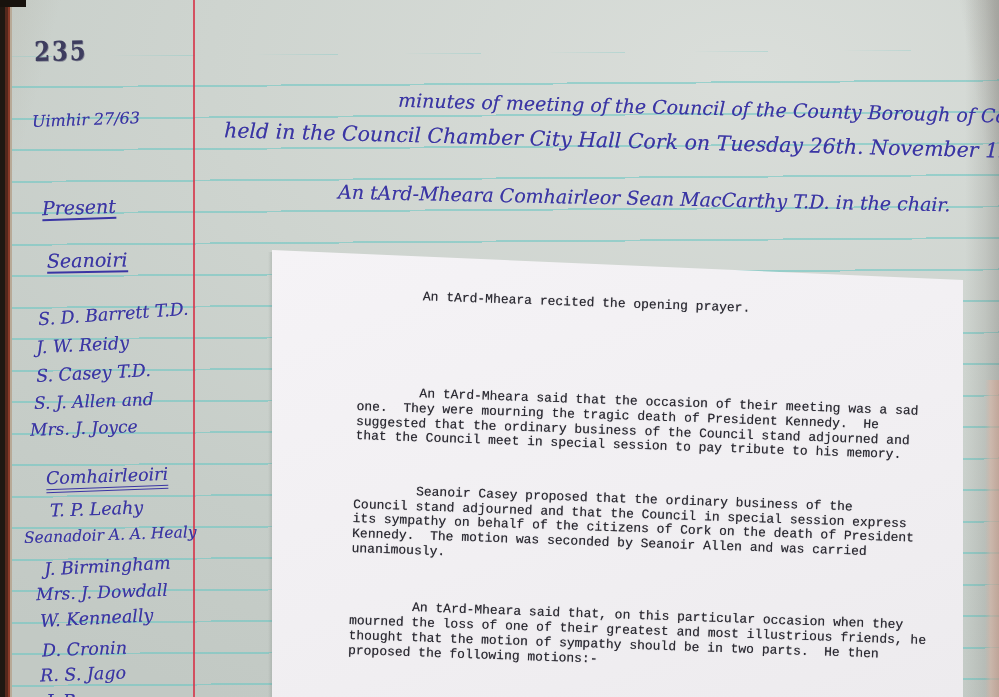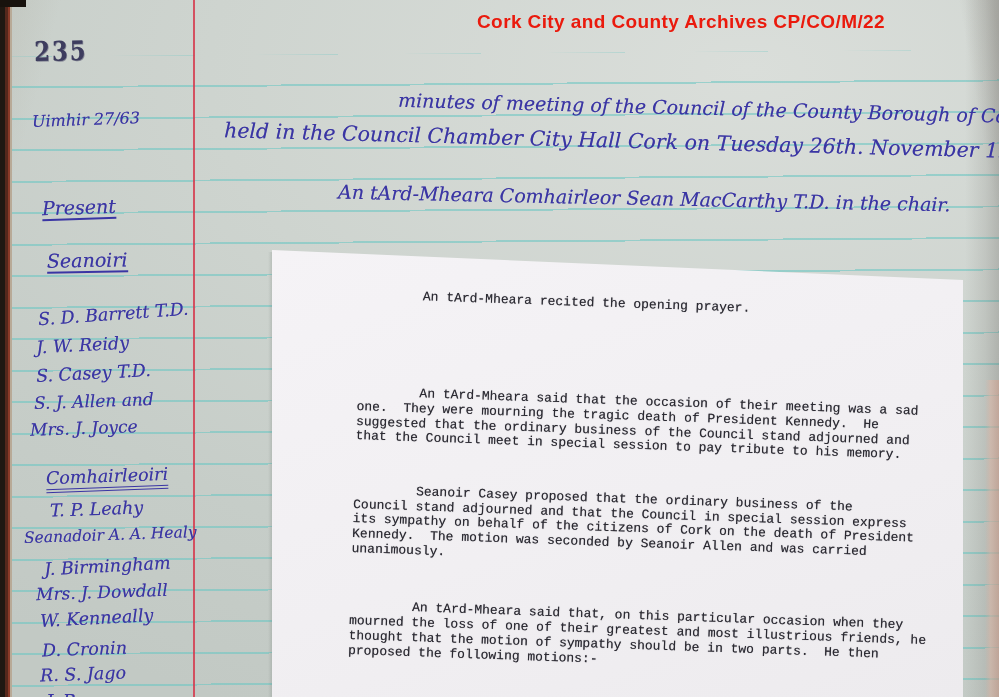--- a/index.html
+++ b/index.html
@@ -83,21 +83,20 @@
 
 <div class="scan">
 
   <div class="lines-layer"></div>
   <div class="red-margin-line"></div>
   <div class="right-edge"></div>
   <div class="right-pink-band"></div>
   <div class="binding"></div>
   <div class="binding-top"></div>
 
-  <div class="archive-header">Cork City and County Archives CP/CO/M/22</div>
   <div class="stamp">235</div>
 
   <div class="hw" style="left:32px;top:110px;font-size:16px;transform:rotate(-2deg);">Uimhir 27/63</div>
   <div class="hw" style="left:398px;top:97px;font-size:19px;transform:rotate(1.5deg);">minutes of meeting of the Council of the County Borough of Cork</div>
   <div class="hw" style="left:224px;top:129px;font-size:20.5px;transform:rotate(1.5deg);">held in the Council Chamber City Hall Cork on Tuesday 26th. November 1963.</div>
   <div class="hw" style="left:338px;top:187px;font-size:19px;transform:rotate(1.2deg);">An tArd-Mheara Comhairleor Sean MacCarthy T.D. in the chair.</div>
 
   <div class="hw u" style="left:42px;top:196px;font-size:19px;transform:rotate(-2deg);">Present</div>
   <div class="hw u" style="left:47px;top:249px;font-size:19px;transform:rotate(-1deg);">Seanoiri</div>
   <div class="hw" style="left:38px;top:304px;font-size:17.5px;transform:rotate(-4deg);">S. D. Barrett T.D.</div>

